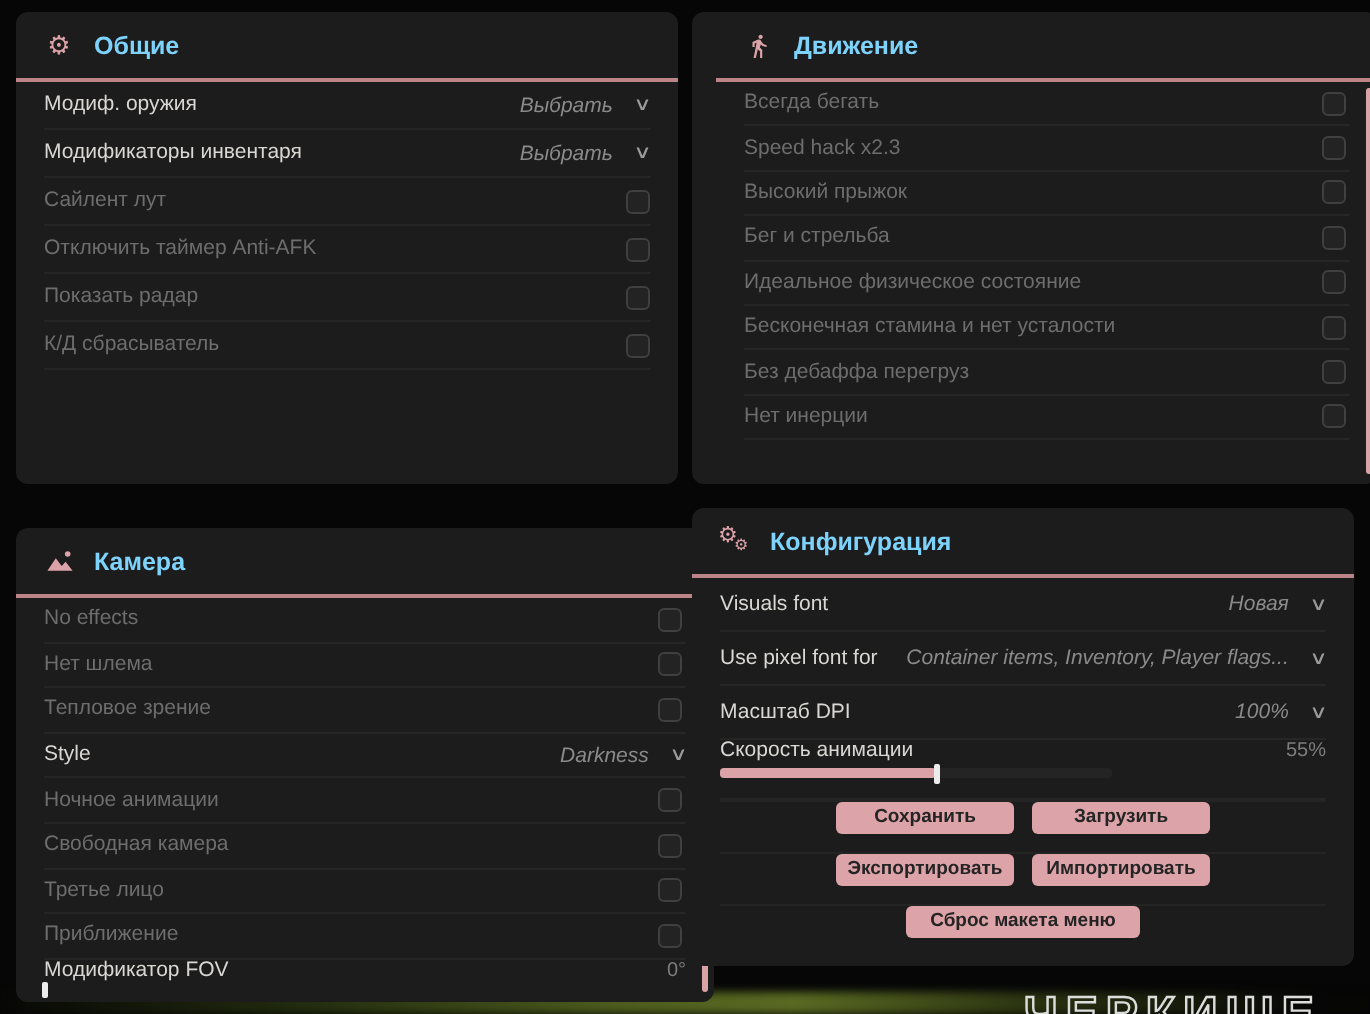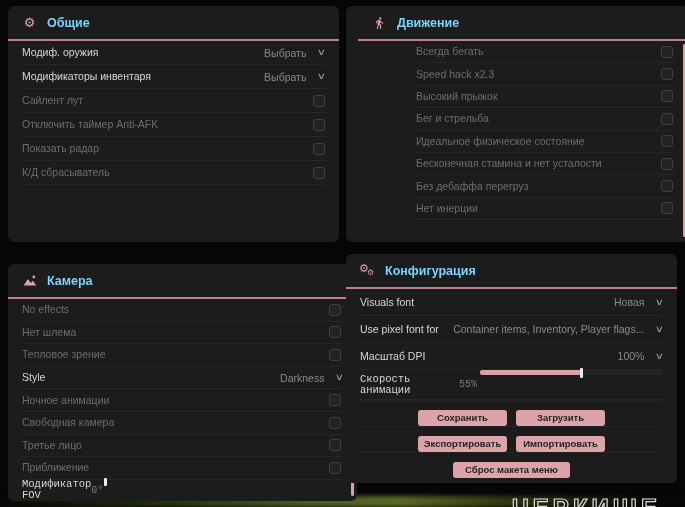--- a/index.html
+++ b/index.html
@@ -20,45 +20,45 @@
   .p-title{color:#7dd3fc;font-size:12.5px;font-weight:bold;}
   .p-icon{color:#dba3a8;font-size:13px;line-height:1;width:17px;text-align:center;flex:0 0 auto;}
   .p-icon svg{display:block;margin:0 auto;}
   .gears{position:relative;height:16px;}
   .gears .g1{position:absolute;left:0;top:0;font-size:11px;}
   .gears .g2{position:absolute;left:8px;top:6px;font-size:8px;}
   .p-rows{padding:0 14px;display:flex;flex-direction:column;}
   .row{display:flex;align-items:center;justify-content:space-between;
        border-bottom:1px solid #262626;box-sizing:border-box;}
   .p-general .row{height:24px;}
-  .p-movement .row{height:22.4px;margin-left:44px;}
+  .p-movement .row{height:22.4px;}
   .p-camera .row{height:22.6px;}
   .p-config .row{height:27px;}
-  .row-slider{flex-direction:row;align-items:stretch;justify-content:flex-start;gap:3px;font-family:Liberation Mono, monospace;}
+  .row-slider{flex-direction:column;align-items:stretch;justify-content:flex-start;gap:3px;}
   .p-camera .row-slider{height:22px;gap:2px;}
   .p-config .row-slider{height:30px;}
   .lbl{font-size:10.5px;line-height:11px;}
   .dim{color:#6d6d6d;}
   .bright{color:#d9d7d4;}
   .checkbox{width:10px;height:10px;border:1px solid #404040;border-radius:3px;background:#232323;flex:0 0 auto;}
   .p-movement .checkbox,.p-camera .checkbox{margin-right:2px;}
   .dropdown{display:flex;align-items:center;gap:12px;cursor:default;}
-  .dd-value{color:#8a8a8a;font-size:10.5px;white-space:nowrap;}
+  .dd-value{color:#8a8a8a;font-size:10.5px;white-space:nowrap;font-style:italic;}
   .chev{color:#9a9a9a;font-size:9px;line-height:1;transform:scaleX(1.4);}
   .slider-top{display:flex;align-items:center;justify-content:space-between;}
   .slider-value{font-size:10px;color:#7d7d7d;}
   .track{position:relative;height:5px;border-radius:2px;background:#242424;}
   .p-config .track{width:196px;}
   .p-camera .track{width:100%;height:4px;background:transparent;}
   .fill{position:absolute;left:0;top:0;bottom:0;background:#dba3a8;border-radius:2px;}
   .handle{position:absolute;top:-2.5px;width:3px;height:10px;background:#ececec;border-radius:1px;}
   .p-camera .handle{top:-2px;height:8px;}
   .scrollbar{position:absolute;right:3px;top:38px;bottom:5px;width:3px;background:#d8a2a6;border-radius:2px;}
   .btn-area{padding:0 14px;}
-  .btn-row{display:flex;justify-content:center;align-items:flex-end;gap:9px;height:25px;
+  .btn-row{display:flex;justify-content:center;align-items:flex-start;gap:9px;height:25px;
            border-top:1px solid #242424;}
   .btn-row:first-child{border-top:1px solid #242424;}
   .pink-btn{background:#dca3a8;color:#242424;font-family:"Liberation Sans",sans-serif;
             font-weight:bold;font-size:9.5px;border:none;border-radius:3px;
             width:89px;height:16px;line-height:16px;text-align:center;padding:0;cursor:pointer;}
   .pink-btn.wide{width:auto;min-width:92px;padding:0 12px;}
 </style>
 </head>
 <body>
 

